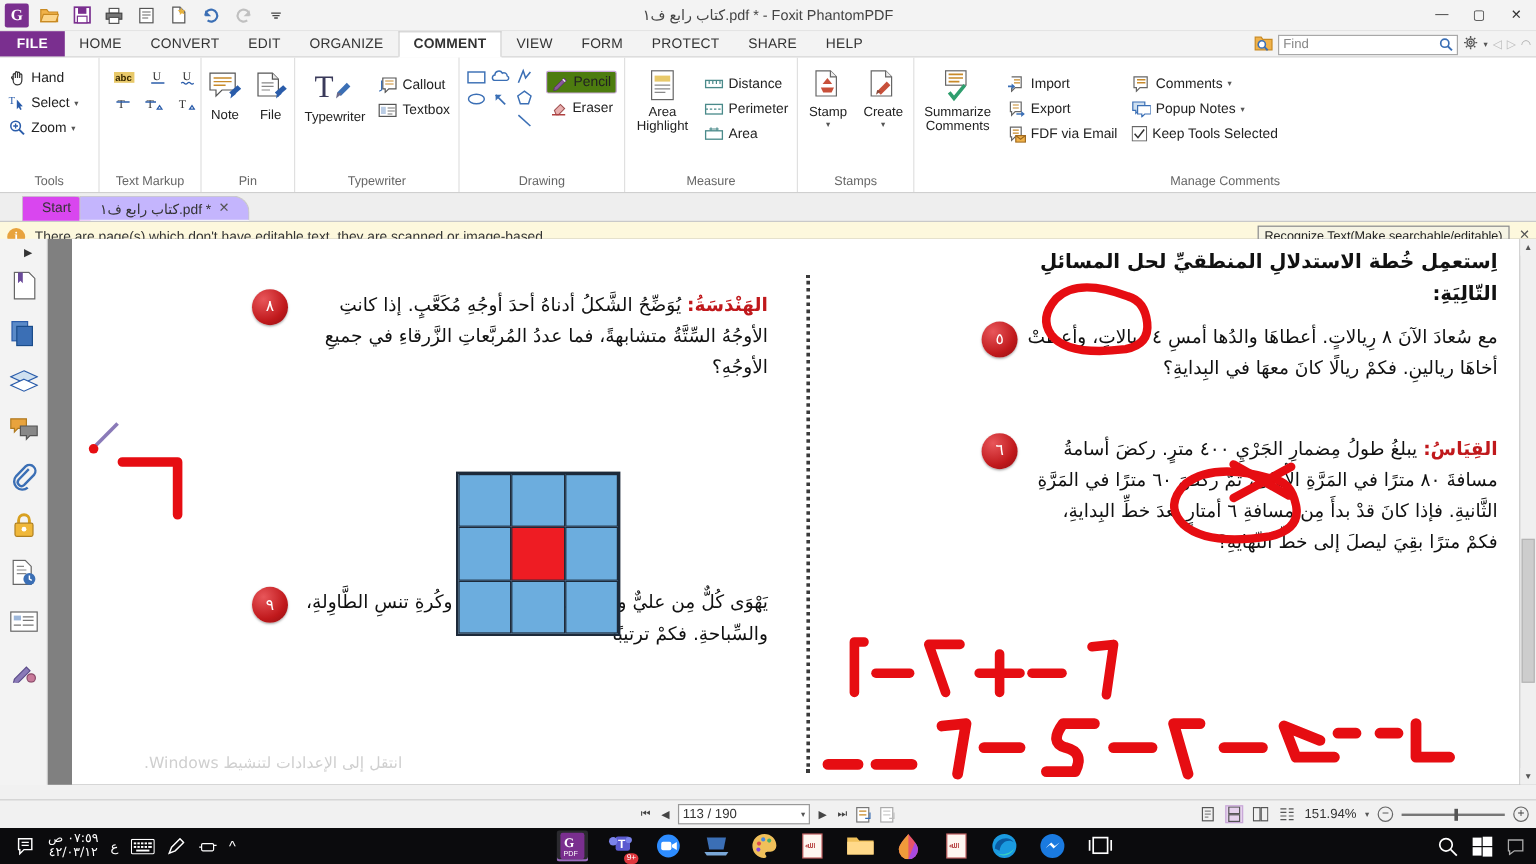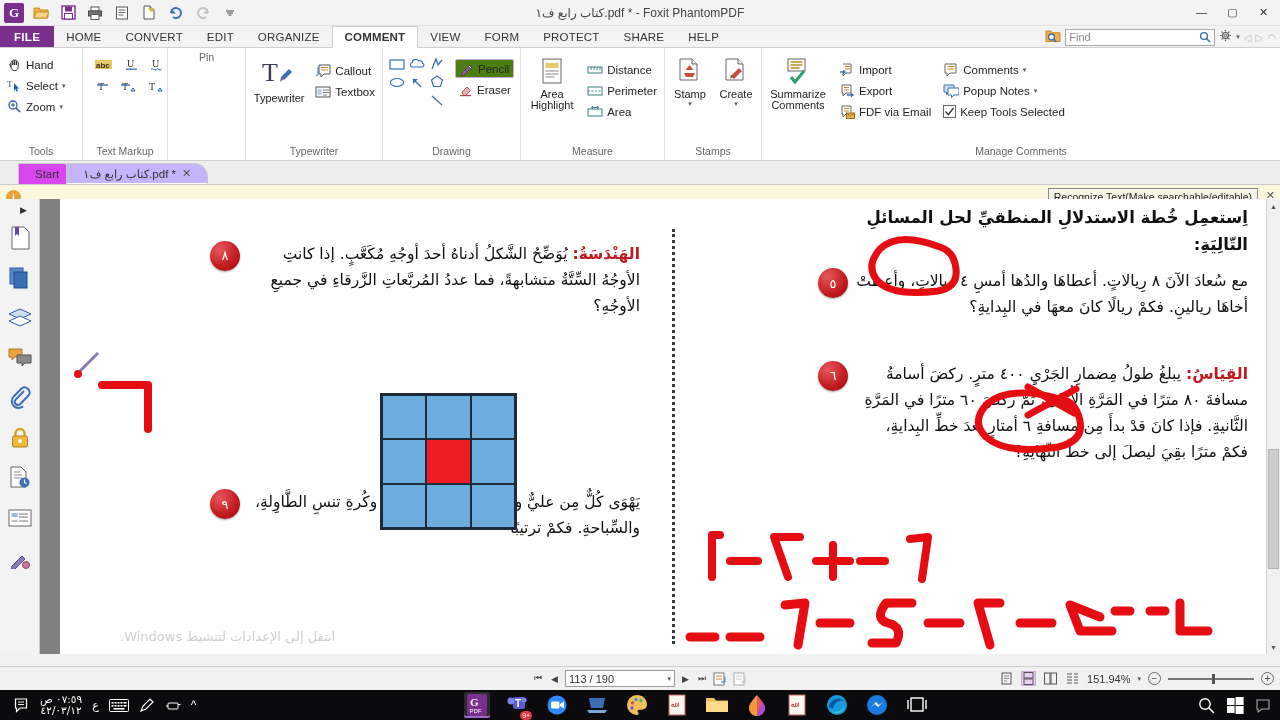--- a/index.html
+++ b/index.html
@@ -389,20 +389,45 @@
                 <text x="1" y="11" font-size="10" font-family="Liberation Serif,serif" fill="#333">T</text>
                 <path d="M10 12l2-3 2 3z" fill="none" stroke="#2a5caa"></path>
               </svg>
             </span>
         </div>
       </div>
       <div class="grp-name">Text Markup</div>
     </div>
 
     <div class="grp" style="width:78px">
+      <div class="grp-body" style="justify-content:center;padding-top:6px;gap:6px">
+        <div class="bigitem">
+          <span class="ico">
+            <svg width="32" height="30" viewBox="0 0 32 30">
+                <path d="M3 2h21v14H13l-5 5v-5H3z" fill="#fff" stroke="#555"></path>
+                <path d="M6 6h15M6 9h15M6 12h10" stroke="#c88a2a" stroke-width="1.2"></path>
+                <path d="M19 18l7-6 3 3-7 6z" fill="#2a5caa"></path>
+                <path d="M20 23l1-5 4 1z" fill="#2a5caa"></path>
+              </svg>
+          </span>
+          <span class="lbl">Note</span>
+        </div>
+        <div class="bigitem">
+          <span class="ico">
+            <svg width="32" height="30" viewBox="0 0 32 30">
+                <path d="M5 2h12l5 5v14H5z" fill="#fff" stroke="#555"></path>
+                <path d="M17 2v5h5" fill="#e8e8e8" stroke="#555"></path>
+                <path d="M8 10h10M8 13h10M8 16h7" stroke="#888" stroke-width="1"></path>
+                <path d="M19 18l7-6 3 3-7 6z" fill="#2a5caa"></path>
+                <path d="M20 23l1-5 4 1z" fill="#2a5caa"></path>
+              </svg>
+          </span>
+          <span class="lbl">File</span>
+        </div>
+      </div>
       <div class="grp-name">Pin</div>
     </div>
 
     <div class="grp" style="width:137px">
       <div class="grp-body" style="padding-top:4px;gap:4px">
         <div class="bigitem" style="width:62px">
           <span class="ico">
             <svg width="40" height="34" viewBox="0 0 40 34">
                 <text x="3" y="24" font-size="26" font-family="Liberation Serif,serif" fill="#3a3a5a">T</text>
                 <path d="M22 20l8-8 3 3-8 8z" fill="#3b6fb5"></path>
@@ -666,20 +691,21 @@
       <span>Start</span>
     </div>
     <div class="dtab active">
       <span>كتاب رابع ف١.pdf *</span>
       <span class="x">✕</span>
     </div>
   </div>
 
   <div class="notify">
     <div class="infoico">i</div>
+    <span>There are page(s) which don't have editable text, they are scanned or image-based.</span>
     <div class="recbtn">Recognize Text(Make searchable/editable)</div>
     <div class="notifyx">✕</div>
   </div>
 
   <div class="work">
 
     <div class="navpane">
       <div class="expander">▶</div>
       <div class="navico">
         <svg width="22" height="24" viewBox="0 0 22 24">

